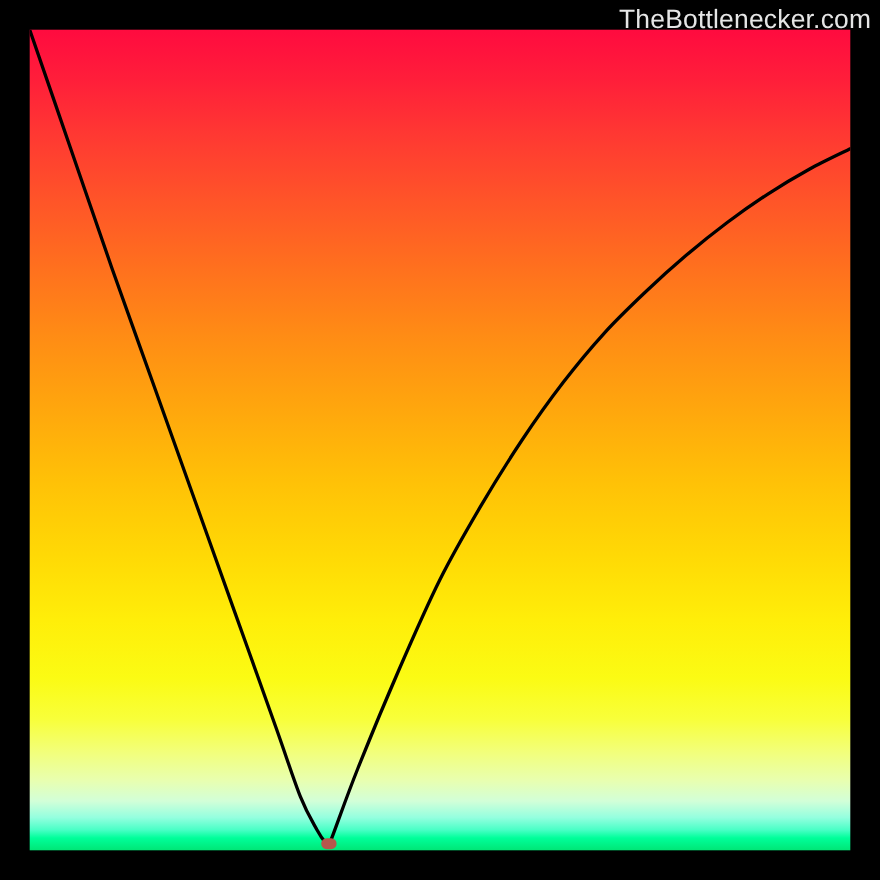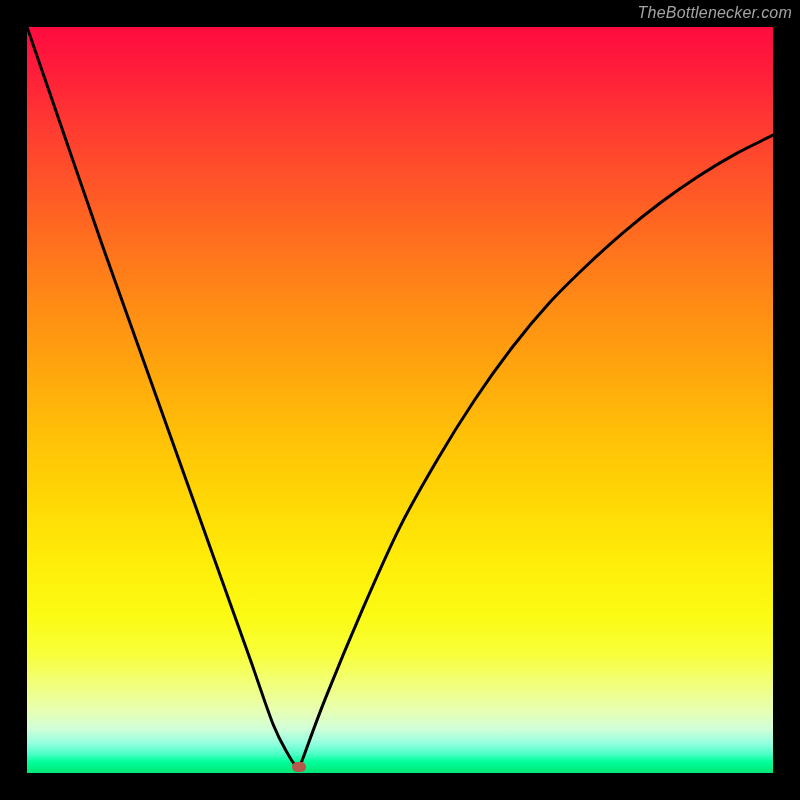--- a/index.html
+++ b/index.html
@@ -35,26 +35,25 @@
       #94ffdf 96%,
       #4affc6 97.5%,
       #00ff9a 98.5%,
       #00e676 100%
     );
   }
   .watermark {
     position: absolute;
     top: 4px;
     right: 8px;
-    color: #a3a3a3;
+    color: #e5e5e5;
     font-family: Arial, Helvetica, sans-serif;
-    font-size: 16px;
+    font-size: 24px;
     letter-spacing: 0.2px;
     z-index: 5;
-    font-style: italic;
   }
   svg.curve {
     position: absolute;
     left: 0; top: 0;
     width: 746px; height: 746px;
   }
   .marker {
     position: absolute;
     width: 14px;
     height: 10px;

